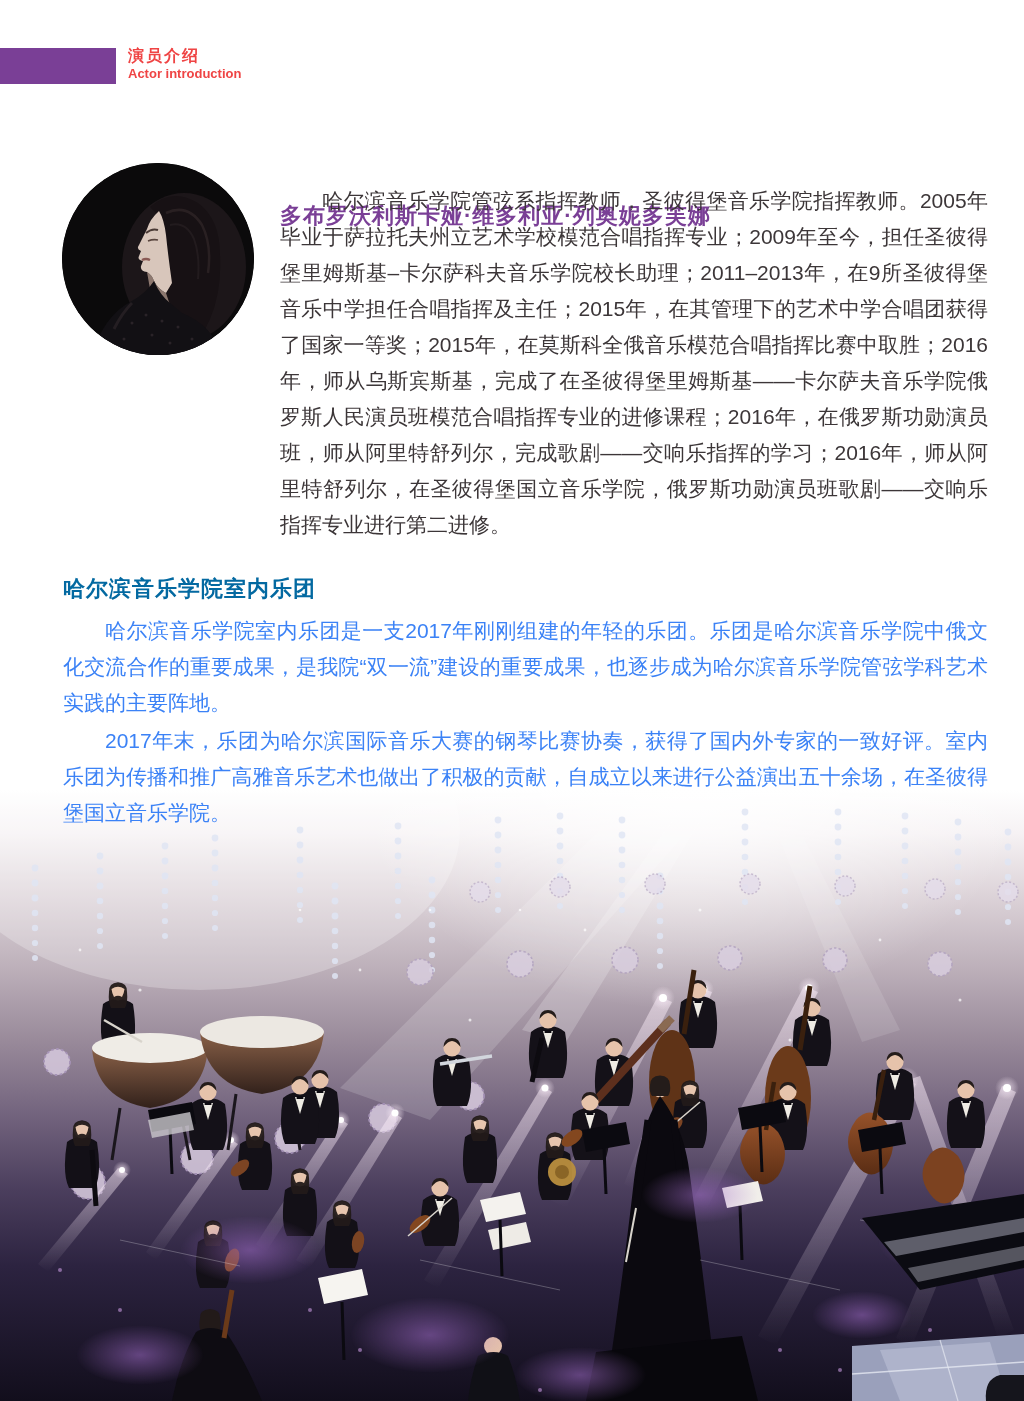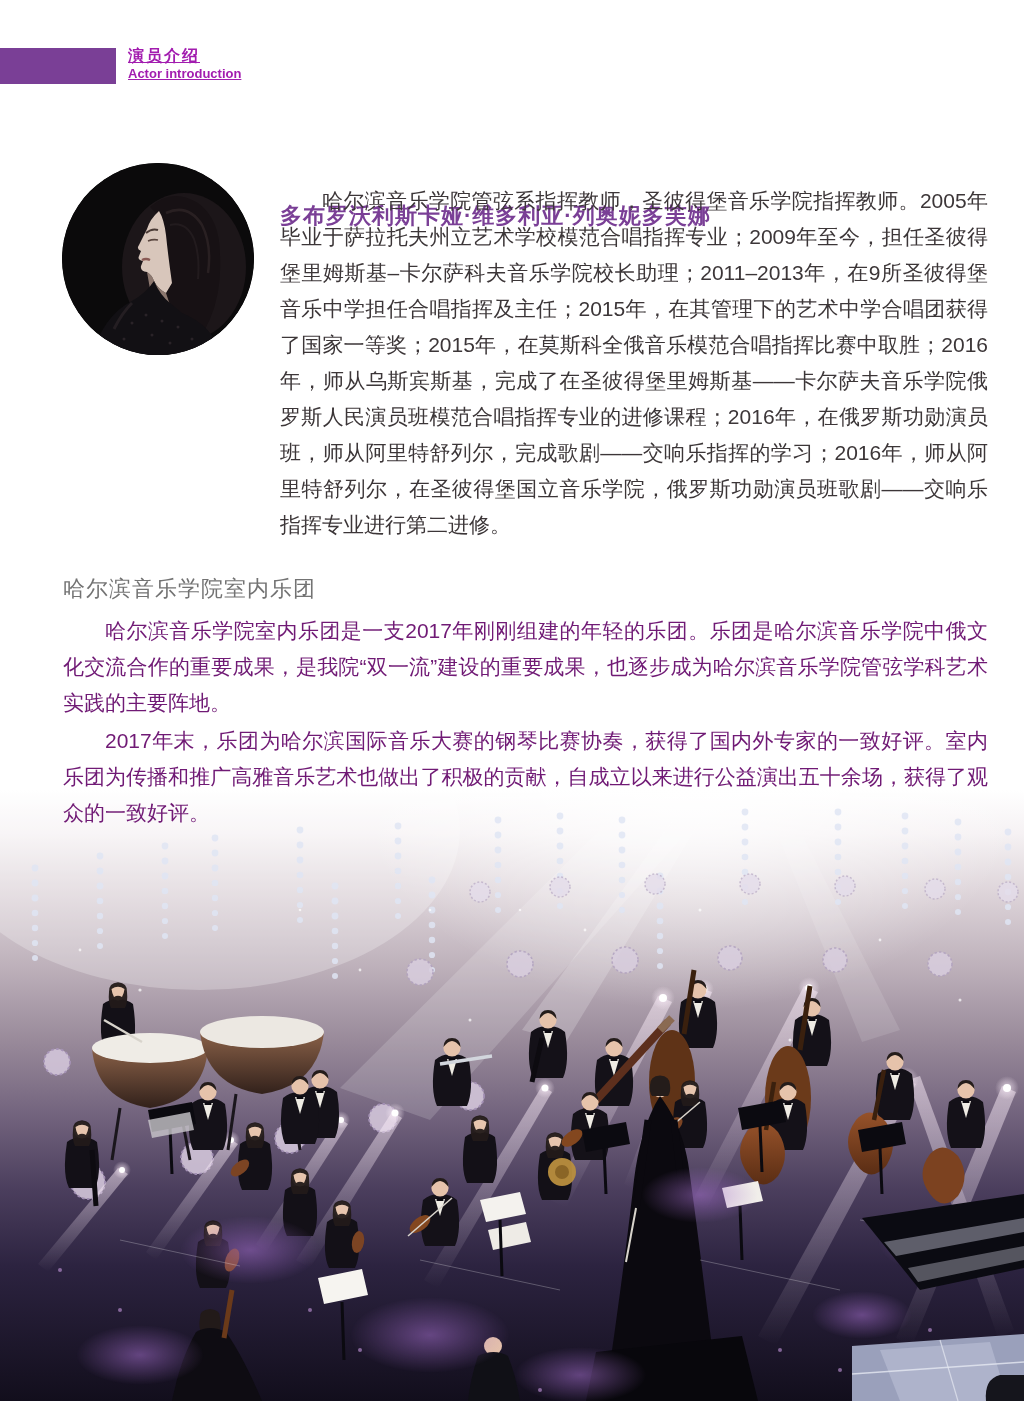--- a/index.html
+++ b/index.html
@@ -3,37 +3,37 @@
 <meta charset="utf-8">
 <style>
   html,body{margin:0;padding:0;}
   body{
     width:1024px;height:1401px;position:relative;background:#ffffff;overflow:hidden;
     font-family:"Liberation Sans","DejaVu Sans",sans-serif;
     -webkit-font-smoothing:antialiased;
   }
   
   .tag-block{position:absolute;left:0;top:48px;width:116px;height:36px;background:#7a3f96;}
-  .header-text{position:absolute;left:128px;top:47px;line-height:18px;color:#a21caf;font-weight:bold;text-decoration:underline;}
+  .header-text{position:absolute;left:128px;top:47px;line-height:18px;color:#ef4444;font-weight:bold;}
   .header-text .zh{font-size:16px;letter-spacing:2px;}
   .header-text .en{font-size:13px;}
   
   .portrait{position:absolute;left:62px;top:163px;width:192px;height:192px;border-radius:50%;overflow:hidden;background:#0b0a0b;}
   .portrait svg{display:block;width:100%;height:100%;}
   .artist-name{position:absolute;left:280px;top:180px;width:710px;font-size:22px;font-weight:bold;color:#7a3f96;letter-spacing:1px;margin-top:21px;}
   .artist-bio{
     position:absolute;left:280px;top:183px;width:708px;
     font-size:21px;line-height:36px;color:#3c3638;
     text-align:justify;text-justify:inter-ideograph;text-indent:2em;
   }
   
   .ensemble{position:absolute;left:63px;top:574px;width:925px;z-index:2;}
-  .ensemble h2{margin:0 0 9px 0;font-size:22px;font-weight:normal;color:#737373;letter-spacing:1px;}
+  .ensemble h2{margin:0 0 9px 0;font-size:22px;font-weight:bold;color:#0369a1;letter-spacing:1px;}
   .ensemble p{
-    margin:0 0 2px 0;font-size:21px;line-height:36px;color:#701a75;
+    margin:0 0 2px 0;font-size:21px;line-height:36px;color:#3b82f6;
     text-align:justify;text-justify:inter-ideograph;text-indent:2em;
   }
   
   .stage-photo{position:absolute;left:0;top:790px;width:1024px;height:611px;z-index:1;}
   .stage-photo svg{display:block;width:100%;height:100%;}
 </style>
 </head>
 <body>
 
 <div class="tag-block"></div>
@@ -71,21 +71,21 @@
     </g>
   </svg>
 </div>
 
 <div class="artist-name">多布罗沃利斯卡娅·维多利亚·列奥妮多芙娜</div>
 <div class="artist-bio">哈尔滨音乐学院管弦系指挥教师，圣彼得堡音乐学院指挥教师。2005年毕业于萨拉托夫州立艺术学校模范合唱指挥专业；2009年至今，担任圣彼得堡里姆斯基–卡尔萨科夫音乐学院校长助理；2011–2013年，在9所圣彼得堡音乐中学担任合唱指挥及主任；2015年，在其管理下的艺术中学合唱团获得了国家一等奖；2015年，在莫斯科全俄音乐模范合唱指挥比赛中取胜；2016年，师从乌斯宾斯基，完成了在圣彼得堡里姆斯基——卡尔萨夫音乐学院俄罗斯人民演员班模范合唱指挥专业的进修课程；2016年，在俄罗斯功勋演员班，师从阿里特舒列尔，完成歌剧——交响乐指挥的学习；2016年，师从阿里特舒列尔，在圣彼得堡国立音乐学院，俄罗斯功勋演员班歌剧——交响乐指挥专业进行第二进修。</div>
 
 <div class="ensemble">
   <h2>哈尔滨音乐学院室内乐团</h2>
   <p>哈尔滨音乐学院室内乐团是一支2017年刚刚组建的年轻的乐团。乐团是哈尔滨音乐学院中俄文化交流合作的重要成果，是我院“双一流”建设的重要成果，也逐步成为哈尔滨音乐学院管弦学科艺术实践的主要阵地。</p>
-  <p>2017年末，乐团为哈尔滨国际音乐大赛的钢琴比赛协奏，获得了国内外专家的一致好评。室内乐团为传播和推广高雅音乐艺术也做出了积极的贡献，自成立以来进行公益演出五十余场，获得了观众的一致好评。</p>
+  <p>2017年末，乐团为哈尔滨国际音乐大赛的钢琴比赛协奏，获得了国内外专家的一致好评。室内乐团为传播和推广高雅音乐艺术也做出了积极的贡献，自成立以来进行公益演出五十余场，在圣彼得堡国立音乐学院。</p>
 </div>
 
 <div class="stage-photo">
 <svg viewBox="0 0 1024 611" preserveAspectRatio="none">
   <defs>
     <linearGradient id="bg" x1="0" y1="0" x2="0" y2="1">
       <stop offset="0" stop-color="#ffffff"></stop>
       <stop offset="0.07" stop-color="#f6f2f4"></stop>
       <stop offset="0.17" stop-color="#ddd4d9"></stop>
       <stop offset="0.29" stop-color="#bdb0ba"></stop>

